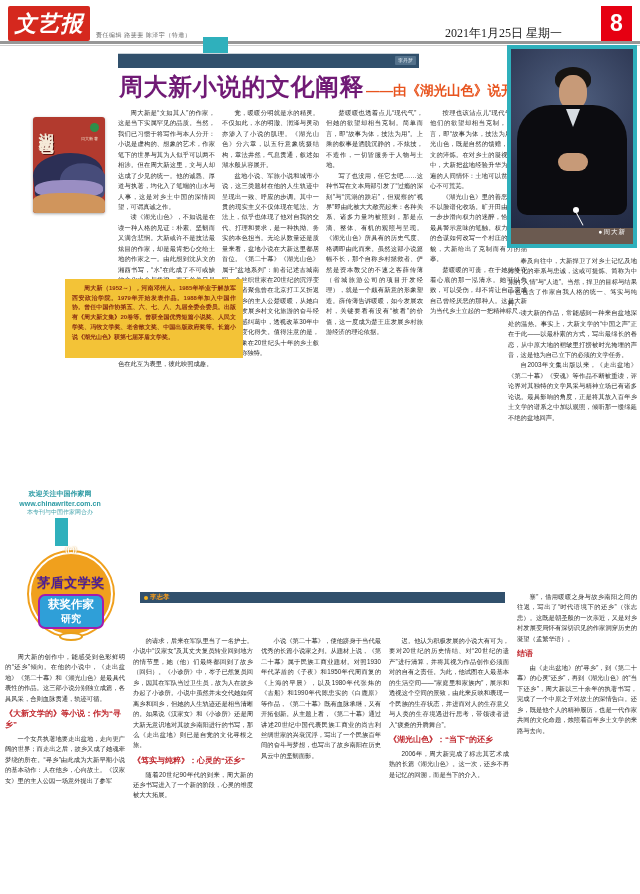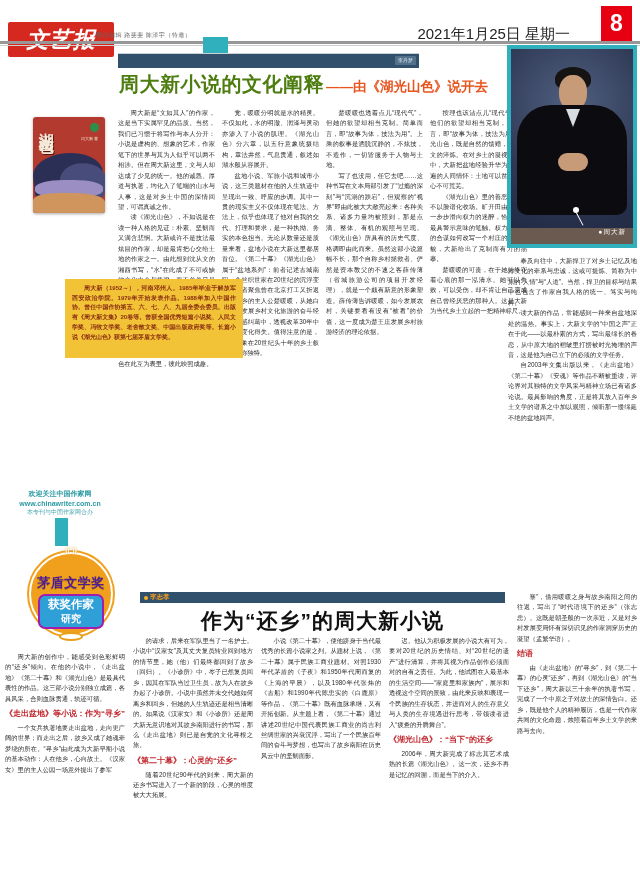--- a/index.html
+++ b/index.html
@@ -1,40 +1,40 @@
 <!DOCTYPE html>
 <html><head>
 <meta charset="utf-8">
 <style>
   html,body{margin:0;padding:0;background:#e8e8e8;}
   .page{position:relative;width:640px;height:894px;background:#ffffff;overflow:hidden;
         font-family:"Liberation Sans",sans-serif;margin:0 auto;}
   
-  .masthead{position:absolute;left:8px;top:22px;width:106px;height:35px;background:#d5281e;
+  .masthead{position:absolute;left:8px;top:6px;width:82px;height:35px;background:#d5281e;
             color:#fff;display:flex;align-items:center;justify-content:center;
             font-size:22px;font-weight:bold;font-style:italic;border-radius:2px;
             font-family:"DejaVu Serif",serif;letter-spacing:1px;}
   .editors{position:absolute;left:96px;top:31px;font-size:6px;color:#666;letter-spacing:.5px;}
   .section-title{position:absolute;left:0;right:0;top:11px;text-align:center;
                  font-size:25px;font-weight:900;color:#000;letter-spacing:3px;}
-  .pub-date{position:absolute;right:70px;top:25px;font-size:15px;color:#222;}
+  .pub-date{position:absolute;right:78px;top:25px;font-size:12px;color:#222;font-family:Liberation Serif, serif;}
   .pagenum{position:absolute;right:8px;top:6px;width:31px;height:35px;background:#e60012;
            color:#fff;font-size:23px;font-weight:bold;display:flex;align-items:center;justify-content:center;}
   .header-rule{position:absolute;left:0;top:41px;width:640px;height:3px;background:#979797;}
   .header-rule2{position:absolute;left:0;top:45px;width:640px;height:1px;background:#cfcfcf;}
   
   .tab1{position:absolute;left:203px;top:37px;width:25px;height:16px;background:#2fb0bc;}
   .tab2{position:absolute;left:55px;top:518px;width:13px;height:28px;background:#2fb0bc;}
   
   .a1-bar{position:absolute;left:118px;top:53px;width:301px;height:14px;background:#31506c;
           border-top:1px solid #c9d2d9;}
   .a1-chip{position:absolute;right:3px;top:2px;background:#53718b;color:#dce7f0;
            font-size:5px;line-height:9px;padding:0 3px;border-radius:1px;}
   .a1-head{position:absolute;left:119px;top:71px;width:430px;white-space:nowrap;}
-  .a1-title{font-size:20px;font-weight:900;color:#4d7c0f;letter-spacing:.5px;}
+  .a1-title{font-size:24px;font-weight:900;color:#701a75;letter-spacing:.5px;}
   .a1-subtitle{font-size:13.5px;font-weight:bold;color:#e8541e;margin-left:2px;}
   .a1-cols{position:absolute;left:118px;top:108px;width:412px;height:478px;display:flex;gap:7px;}
   .a1col{width:97px;overflow:hidden;}
   .bp{margin:0;text-indent:2em;text-align:justify;font-size:6.3px;line-height:1.66;color:#2b2b2b;}
   .subhead{color:#c1272d;font-weight:900;font-size:8px;line-height:1.35;margin:5px 0 3px;}
   .a1-right{position:absolute;left:508px;top:256px;width:129px;height:330px;overflow:hidden;}
   
   .photo{position:absolute;left:507px;top:45px;width:130px;height:203px;background:#2fb0bc;}
   .ph-bg{position:absolute;left:4px;top:4px;right:4px;bottom:4px;overflow:hidden;
          background:radial-gradient(circle at 50% 28%,#506080 0%,#2e3854 55%,#1f2740 100%);}
@@ -194,31 +194,30 @@
     </div>
     <div class="bd-tail"></div>
   </div>
 
   <div class="a2-bar">
     <span class="a2-author">
         <span class="ic"></span>
         <span>李志孝</span>
       </span>
   </div>
-  <div class="a2-title">作为“还乡”的周大新小说</div>
 
   <div class="a2-cols">
     <div class="a2col a2c1">
         <p class="bp">周大新的创作中，能感受到色彩鲜明的“还乡”倾向。在他的小说中，《走出盆地》《第二十幕》和《湖光山色》是最具代表性的作品。这三部小说分别独立成篇，各具风采，合则血脉贯通，轨迹可循。</p>
-        <div class="subhead">《走出盆地》等小说：作为“寻乡”</div>
+        <div class="subhead">《大新文学的》等小说：作为“寻乡”</div>
         <p class="bp">一个女兵执著地要走出盆地，走向更广阔的世界；而走出之后，故乡又成了她魂牵梦绕的所在。“寻乡”由此成为大新早期小说的基本动作：人在他乡，心向故土。《汉家女》里的主人公因一场意外提出了参军</p>
       </div>
     <div class="a2col a2c2">
         <p class="bp">的请求，后来在军队里当了一名护士。小说中“汉家女”及其丈夫复员转业回到地方的情节里，她（他）们最终都回到了故乡（回归）。《小诊所》中，岑子已然复员回乡，因其在军队当过卫生员，故为人在故乡办起了小诊所。小说中虽然并未交代她如何离乡和回乡，但她的人生轨迹还是相当清晰的。如果说《汉家女》和《小诊所》还是周大新无意识地对其故乡南阳进行的书写，那么《走出盆地》则已是自觉的文化寻根之旅。</p>
-        <div class="subhead">《第二十幕》：心灵的“还乡”</div>
+        <div class="subhead">《笃实与纯粹》：心灵的“还乡”</div>
         <p class="bp">随着20世纪90年代的到来，周大新的还乡书写进入了一个新的阶段，心灵的维度被大大拓展。</p>
       </div>
     <div class="a2col a2c3">
         <p class="bp">小说《第二十幕》，使他跻身于当代最优秀的长篇小说家之列。从题材上说，《第二十幕》属于民族工商业题材。对照1930年代茅盾的《子夜》和1950年代周而复的《上海的早晨》，以及1980年代张炜的《古船》和1990年代陈忠实的《白鹿原》等作品，《第二十幕》既有血脉承继，又有开拓创新。从主题上看，《第二十幕》通过讲述20世纪中国代表民族工商业的尚吉利丝绸世家的兴衰沉浮，写出了一个民族百年间的奋斗与梦想，也写出了故乡南阳在历史风云中的坚韧面影。</p>
       </div>
     <div class="a2col a2c4">
         <p class="bp">迟。他认为积极发展的小说大有可为，要对20世纪的历史情结、对“20世纪的遗产”进行清算，并将其视为作品创作必须面对的自有之责任。为此，他试图在人最基本的生活空间——“家庭里和家族内”，展示和透视这个空间的景致，由此来反映和表现一个民族的生存状态，并进而对人的生存意义与人类的生存境遇进行思考，带领读者进入“疲惫的升腾舞台”。</p>
         <div class="subhead">《湖光山色》：“当下”的还乡</div>
         <p class="bp">2006年，周大新完成了标志其艺术成熟的长篇《湖光山色》。这一次，还乡不再是记忆的回溯，而是当下的介入。</p>
       </div>

